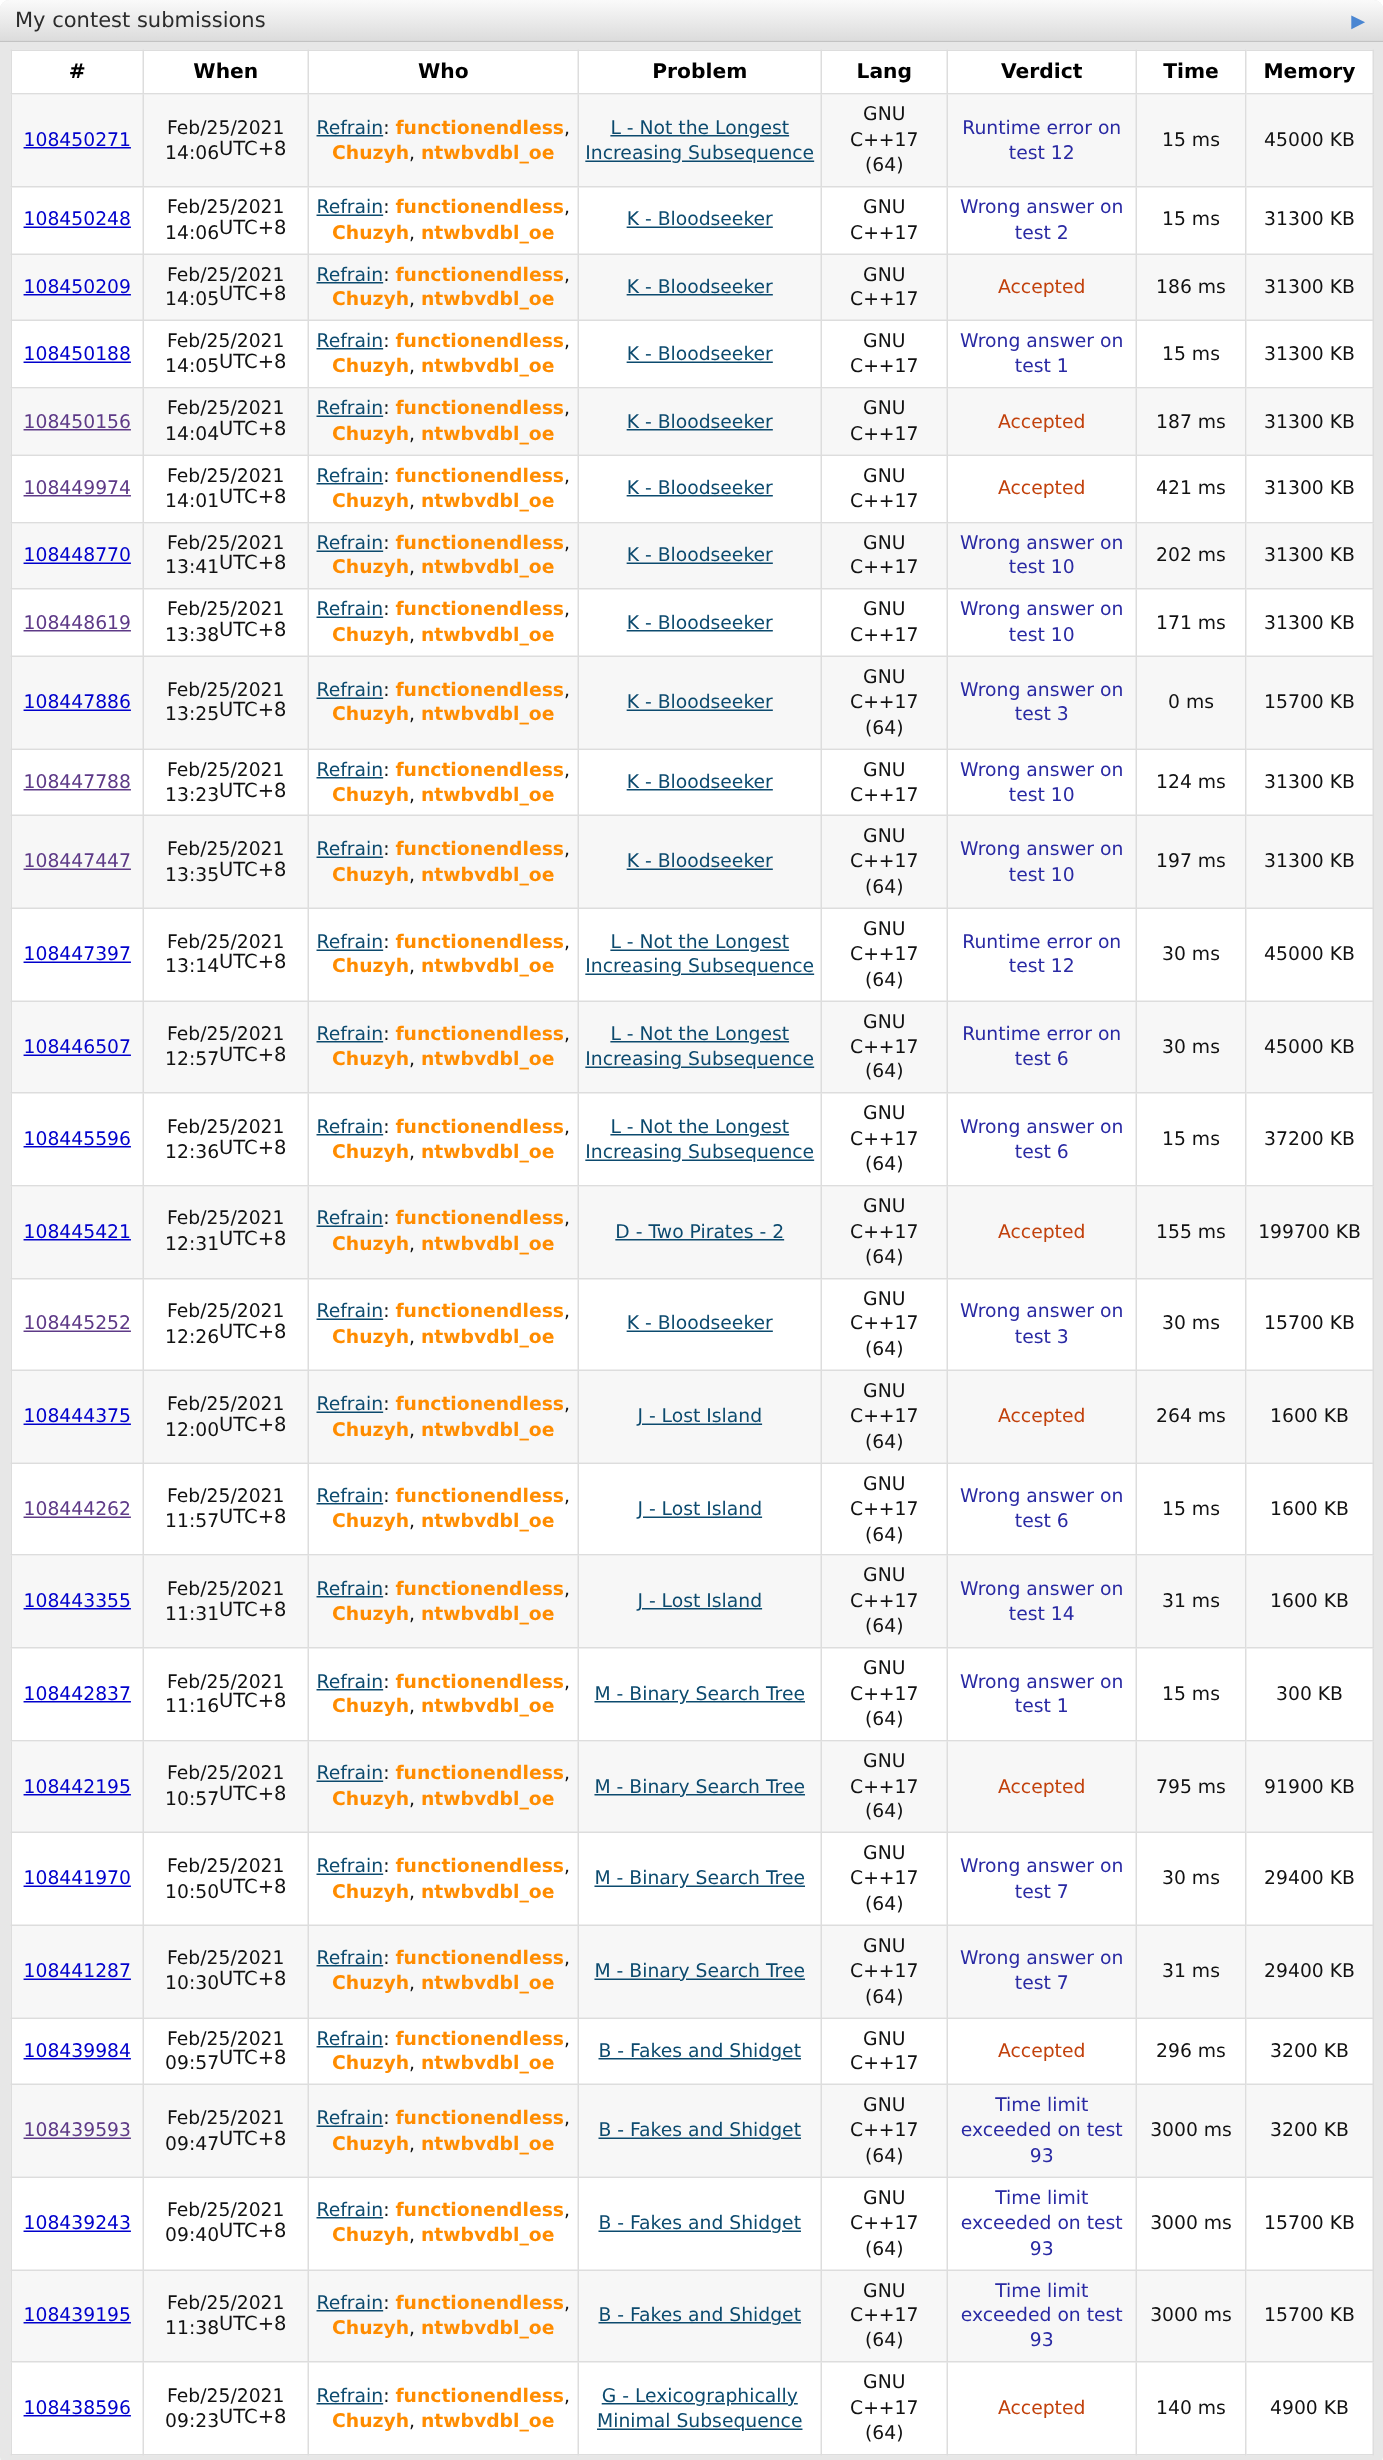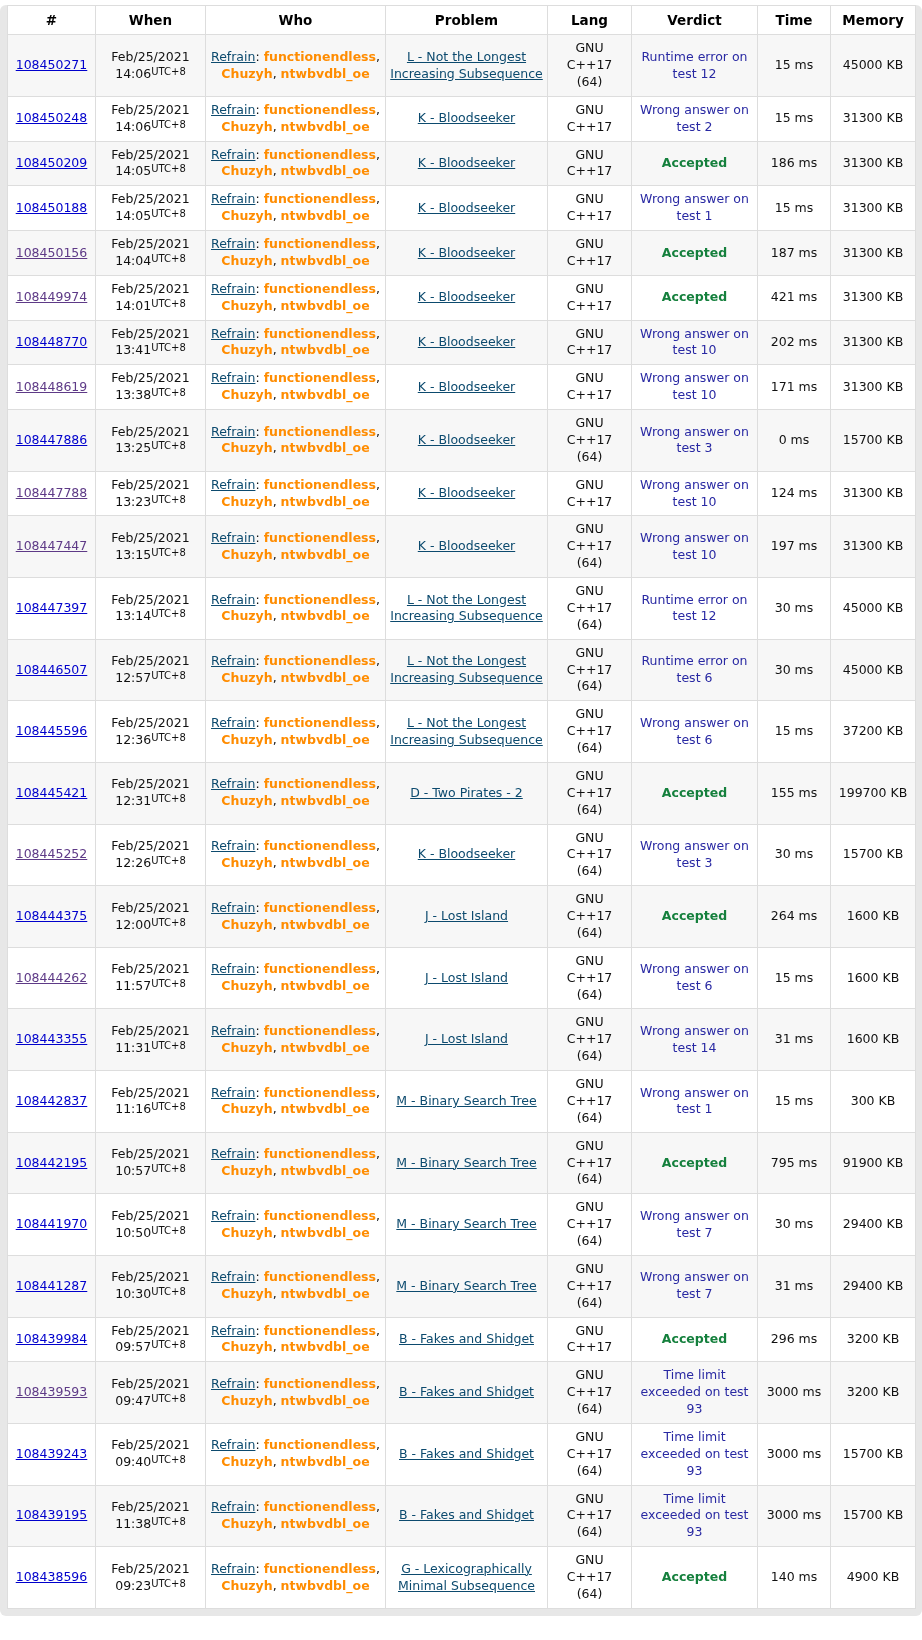--- a/index.html
+++ b/index.html
@@ -64,33 +64,37 @@
 
   a.id-link { color: #0000cc; text-decoration: underline; }
   a.id-link.visited { color: #5e3a87; }
   a.plain-link { color: #0c4a6e; }
   a.member-link {
     color: #ff8c00;
     font-weight: bold;
     text-decoration: none;
   }
   .when-cell sup {
-    font-size: 10px;
+    font-size: 13px;
     line-height: 0;
     position: relative;
     top: -3px;
     vertical-align: baseline;
   }
   .verdict-rejected { color: #2929a3; }
-  .verdict-accepted { color: #15803d; font-weight: bold; text-align: center; }
+  .verdict-accepted { color: #c2410c; font-weight: normal; text-align: center; }
 </style>
 </head>
 <body>
 
 <div class="datatable">
+  <div class="dt-caption">
+    <span>My contest submissions</span>
+    <span class="arrow">▶</span>
+  </div>
 
   <table class="status">
     <colgroup>
       <col style="width:88px">
         <col style="width:110px">
         <col style="width:180px">
         <col style="width:162px">
       <col style="width:84px">
         <col style="width:126px">
         <col style="width:73px">
@@ -378,21 +382,21 @@
     <td>
       <span>31300 KB</span>
     </td>
   </tr>
         <tr class="dark">
     <td>
       <a href="#" class="id-link visited">108447447</a>
     </td>
     <td class="when-cell">
       <span>Feb/25/2021</span><br>
-      <span>13:15</span><sup>UTC+8</sup>
+      <span>13:35</span><sup>UTC+8</sup>
     </td>
     <td class="who-cell">
       <a href="#" class="plain-link">Refrain</a><span>: </span><span class="members"><a href="#" class="member-link">functionendless</a>, <a href="#" class="member-link">Chuzyh</a>, <a href="#" class="member-link">ntwbvdbl_oe</a></span>
     </td>
     <td>
       <a href="#" class="plain-link">K - Bloodseeker</a>
     </td>
     <td class="lang-cell">
       <span>GNU C++17 (64)</span>
     </td>

